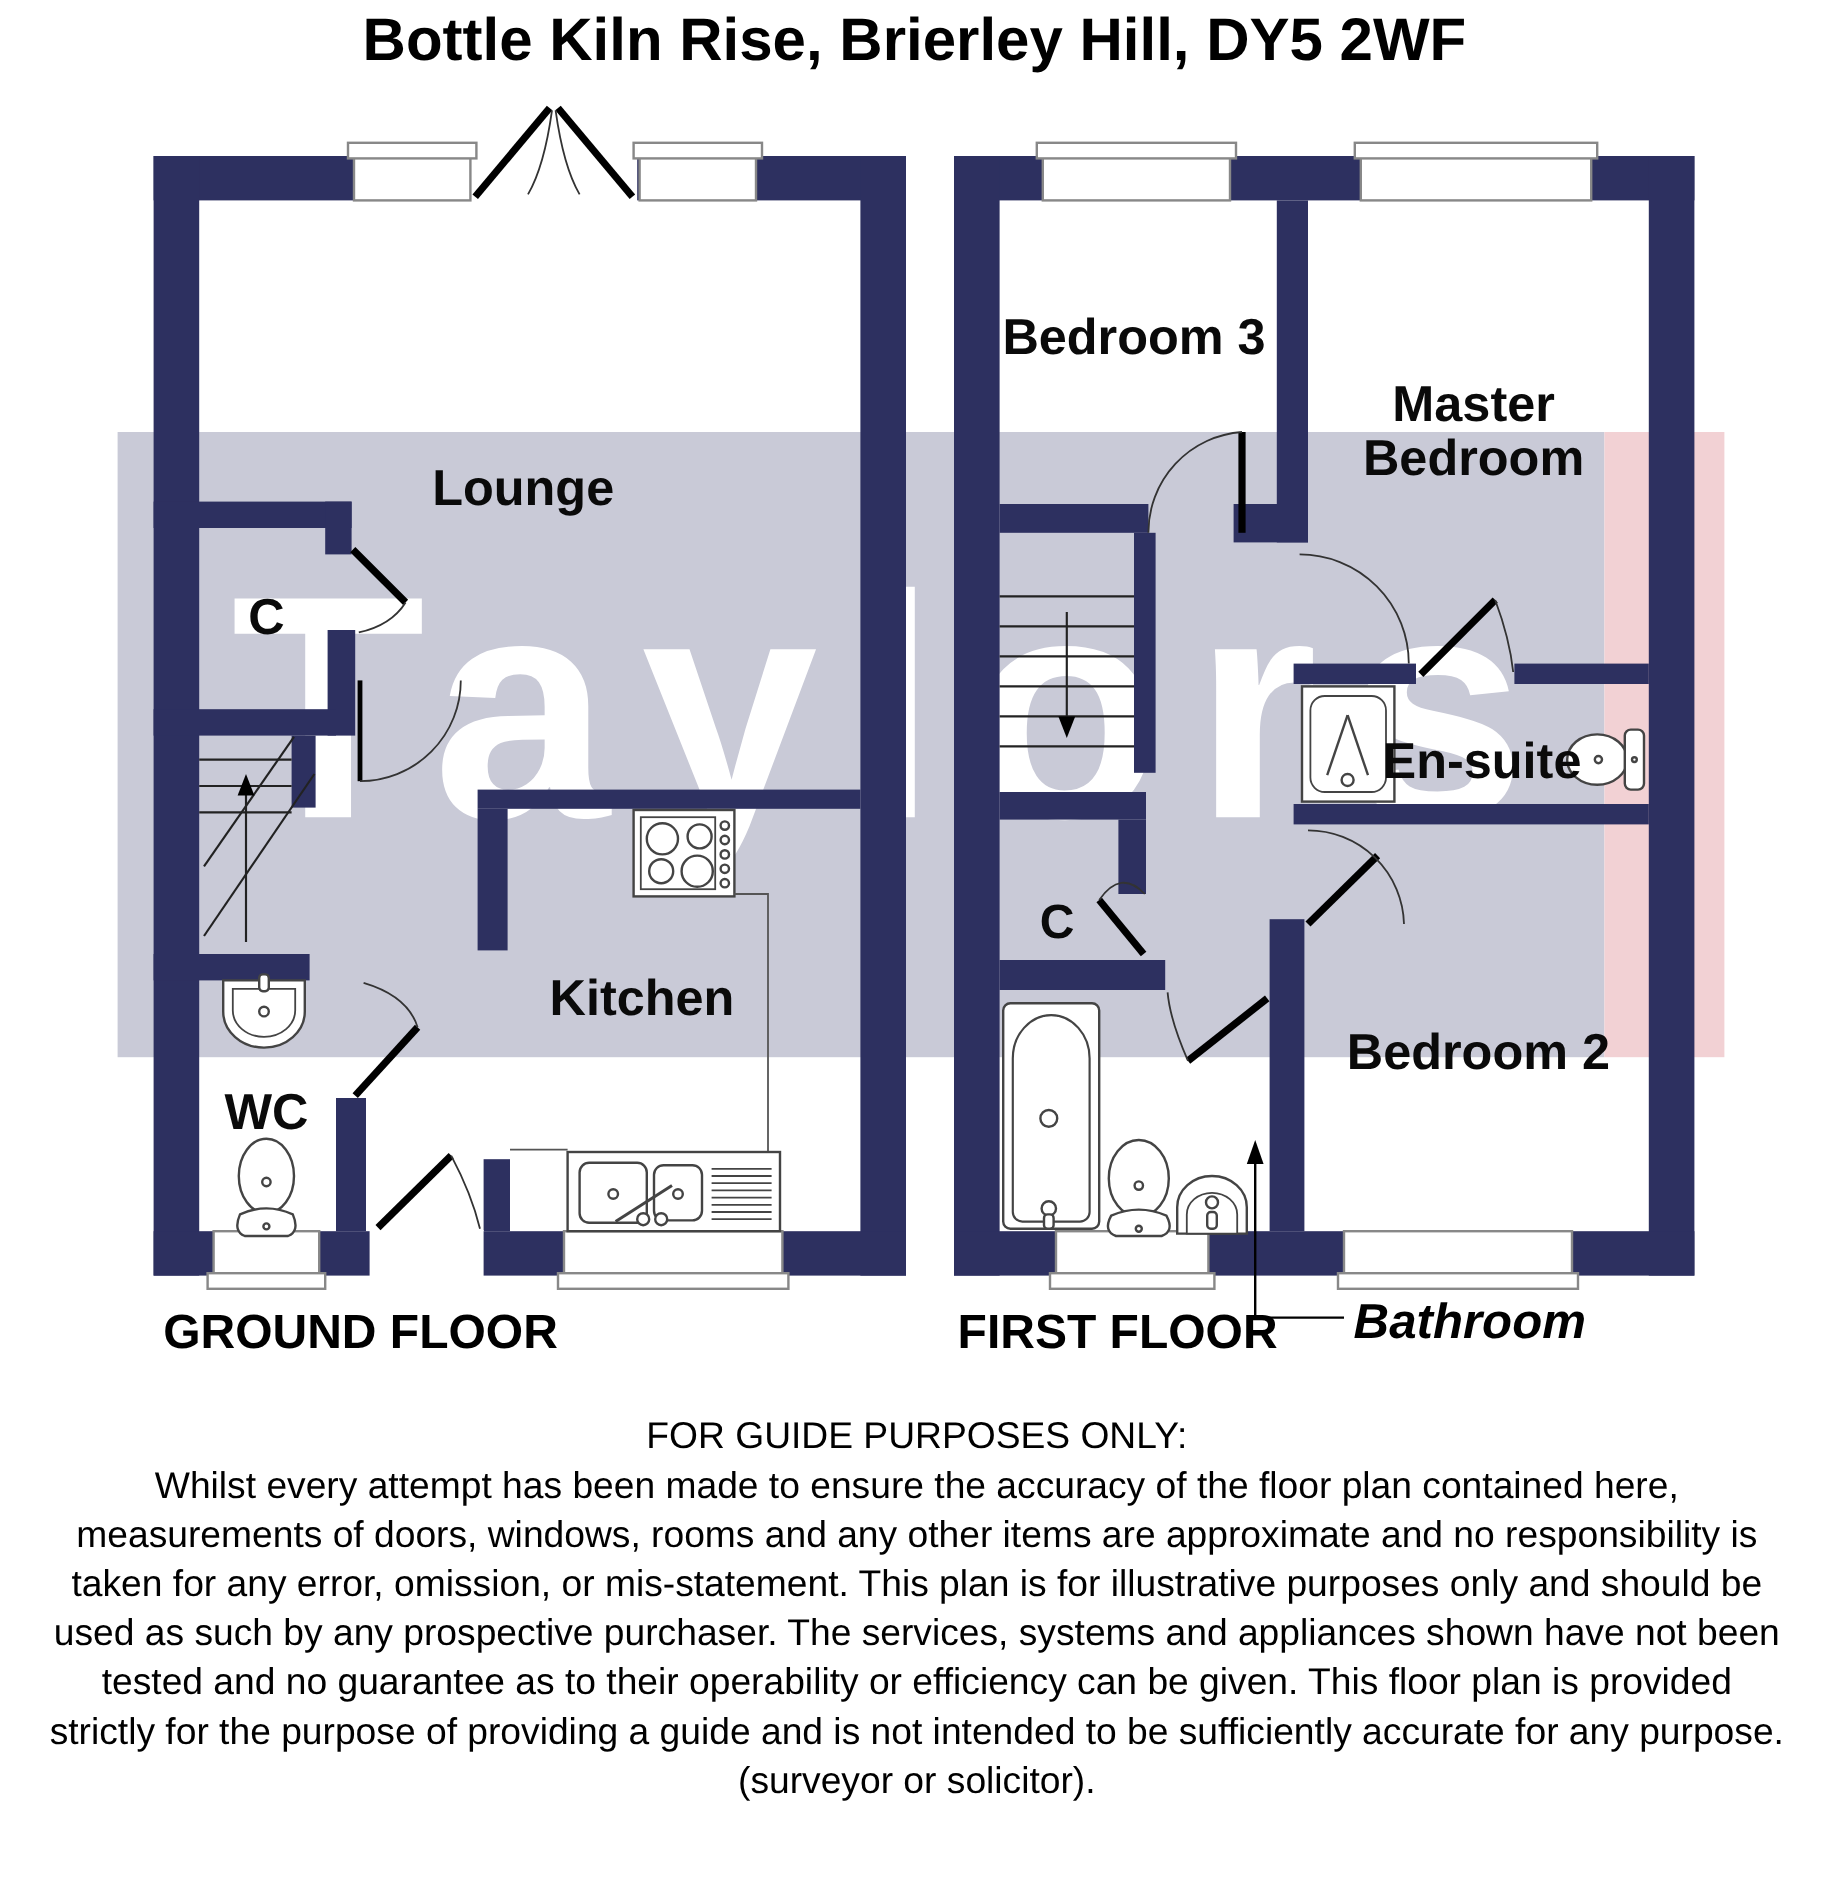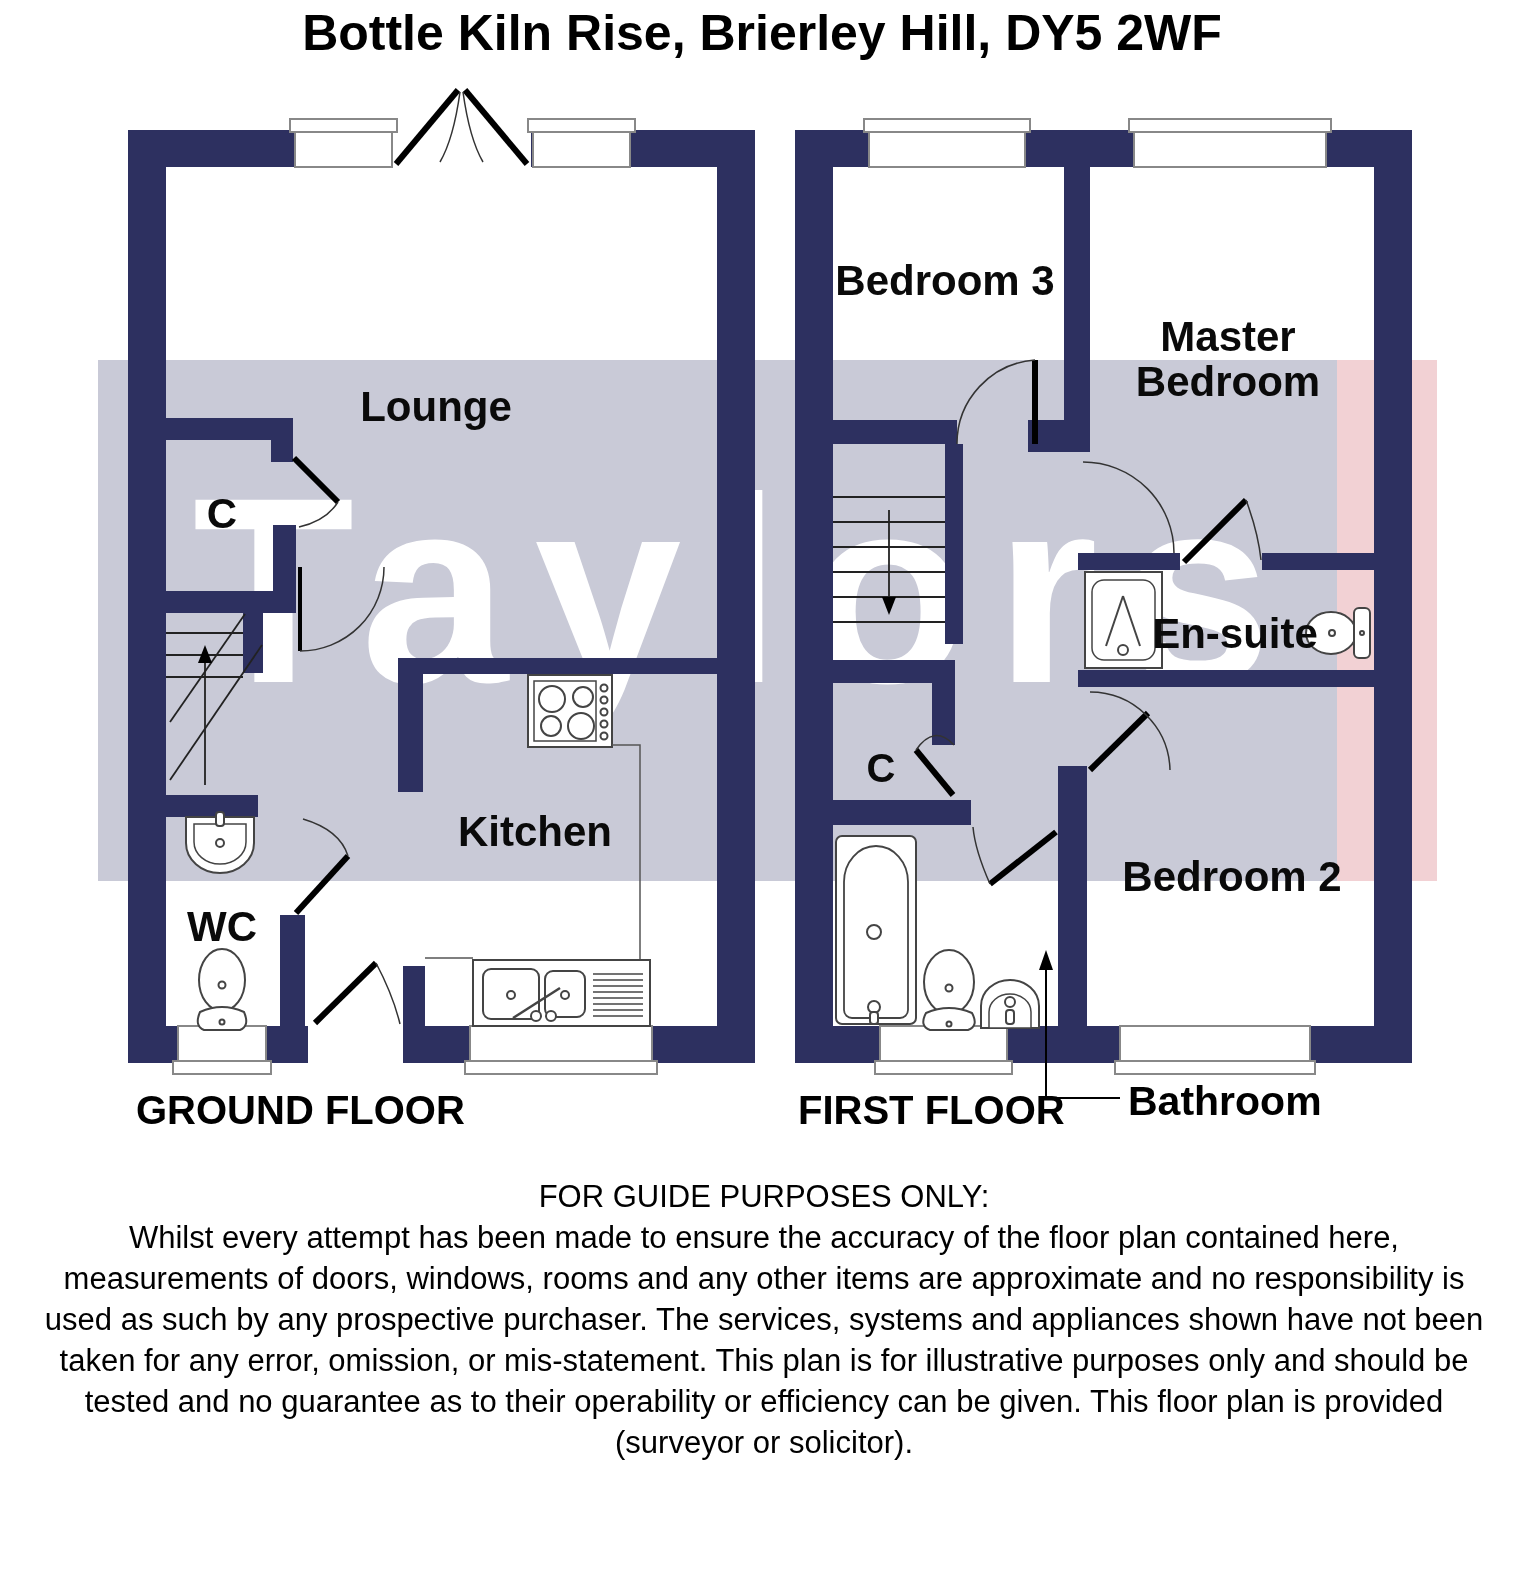--- a/index.html
+++ b/index.html
@@ -21,21 +21,21 @@
   
   .title{
     position:absolute;left:0;top:4px;width:1524px;text-align:center;
     font-size:50px;font-weight:bold;color:#000;letter-spacing:0px;
   }
   .floor-caption{
     position:absolute;font-size:40px;font-weight:bold;color:#000;white-space:nowrap;margin-left:10px;
   }
   .caption-gf{left:126px;top:1088px;}
   .caption-ff{left:788px;top:1088px;text-align:right;}
-  .bathroom-label{position:absolute;left:1128px;top:1078px;font-size:41px;font-weight:bold;color:#000;}
+  .bathroom-label{position:absolute;left:1128px;top:1078px;font-size:41px;font-weight:bold;color:#000;font-style:italic;}
   .disclaimer{
     position:absolute;left:0;top:1176px;width:1528px;text-align:center;color:#000;
     font-size:31px;line-height:41px;
   }
   .disclaimer div{white-space:nowrap;}
 </style>
 </head>
 <body>
 
 <div id="canvas">
@@ -306,19 +306,20 @@
 
   <div class="title">Bottle Kiln Rise, Brierley Hill, DY5 2WF</div>
   <div class="floor-caption caption-gf">GROUND FLOOR</div>
   <div class="floor-caption caption-ff">FIRST FLOOR</div>
   <div class="bathroom-label">Bathroom</div>
 
   <div class="disclaimer">
     <div>FOR GUIDE PURPOSES ONLY:</div>
     <div>Whilst every attempt has been made to ensure the accuracy of the floor plan contained here,</div>
     <div>measurements of doors, windows, rooms and any other items are approximate and no responsibility is</div>
+    <div>taken for any error, omission, or mis-statement. This plan is for illustrative purposes only and should be</div>
     <div>used as such by any prospective purchaser. The services, systems and appliances shown have not been</div>
-    <div>taken for any error, omission, or mis-statement. This plan is for illustrative purposes only and should be</div>
     <div>tested and no guarantee as to their operability or efficiency can be given. This floor plan is provided</div>
+    <div>strictly for the purpose of providing a guide and is not intended to be sufficiently accurate for any purpose.</div>
     <div>(surveyor or solicitor).</div>
   </div>
 
 </div>
 
 </body></html>

